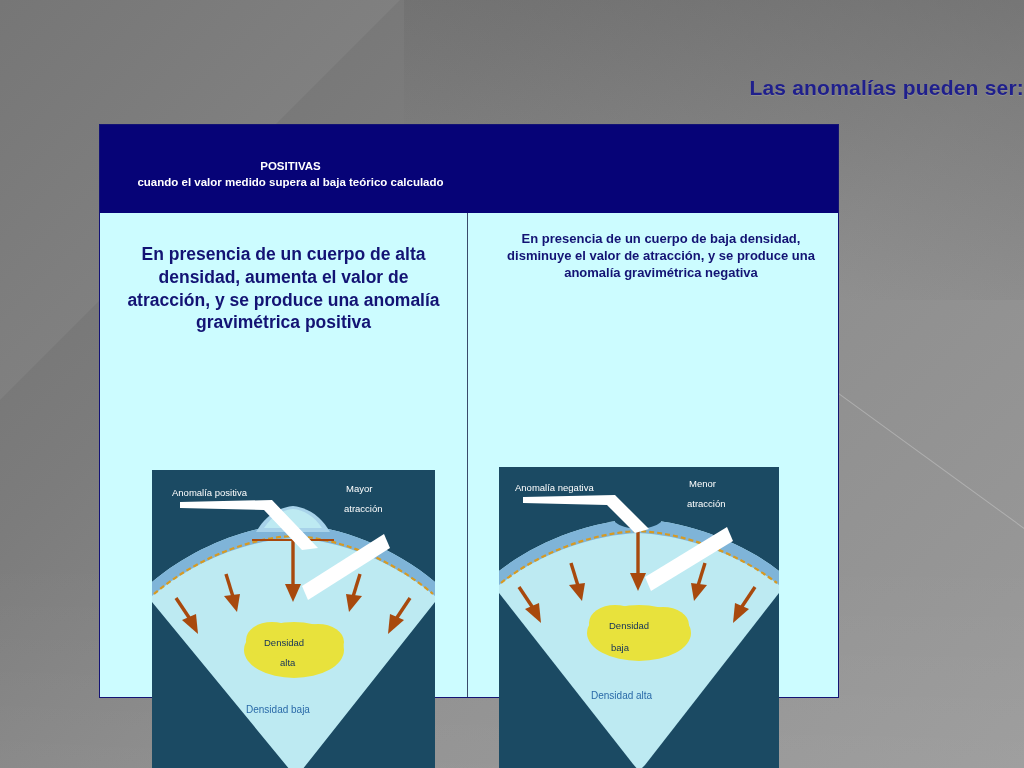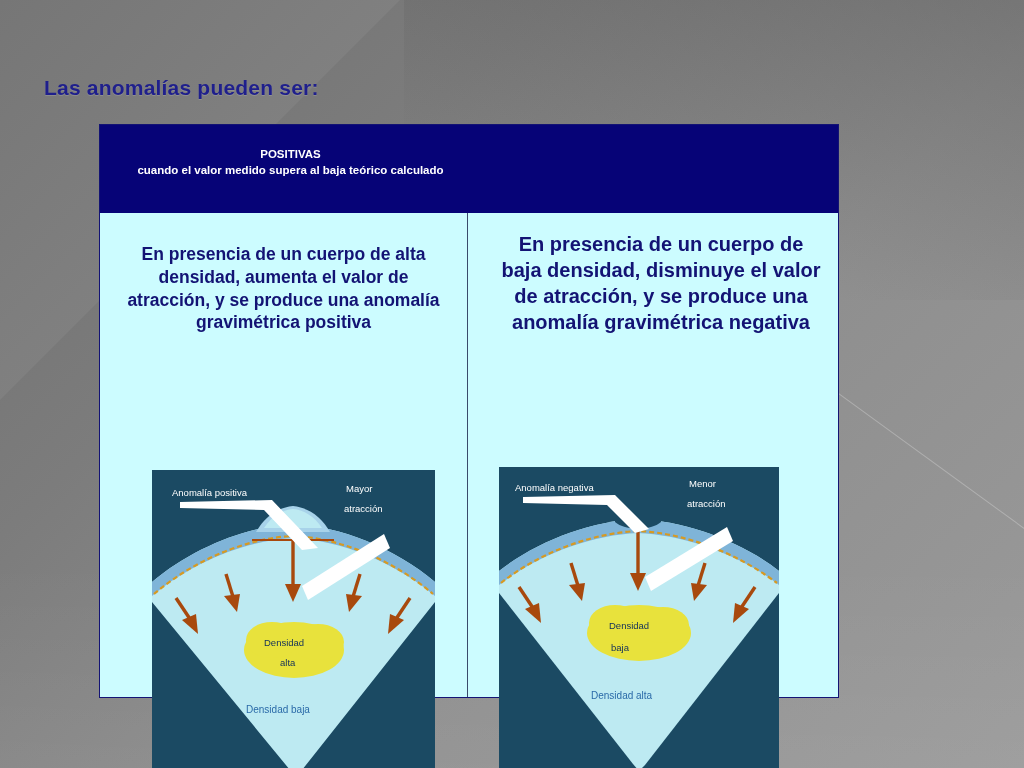--- a/index.html
+++ b/index.html
@@ -47,27 +47,26 @@
     left: 0; bottom: 0; right: 0;
     height: 210px;
     background: linear-gradient(180deg, rgba(255,255,255,0) 0%, rgba(255,255,255,0.05) 100%);
   }
 
   
   #slide-title {
     position: absolute;
     left: 0; right: 0;
     top: 76px;
-    text-align: left;
+    text-align: right;
     color: #1f1f8c;
     font-size: 21px;
     font-weight: bold;
     letter-spacing: .2px;
     text-shadow: 0 1px 0 rgba(255,255,255,0.14);
-    padding-left: 44px;
   }
 
   
   #comparison-card {
     position: absolute;
     left: 99px;
     top: 124px;
     width: 740px;
     height: 574px;
     border: 1.5px solid #131374;
@@ -82,21 +81,21 @@
   .header-cell {
     flex: 1 1 50%;
     color: #ffffff;
     font-size: 11.5px;
     font-weight: bold;
     line-height: 1.32;
     text-align: center;
     padding: 16px 18px 0 18px;
     box-sizing: border-box;
   }
-  .header-cell.left  { padding-top: 22px; margin-left: 8px; }
+  .header-cell.left  { padding-top: 34px; margin-left: 8px; }
   .header-cell .kind { display: block; margin-bottom: 1px; }
 
   #card-body {
     display: flex;
     height: calc(100% - 88px);
     background: #ccfcff;
   }
   .panel {
     box-sizing: border-box;
     position: relative;
@@ -108,21 +107,21 @@
     color: #131374;
     font-weight: bold;
     text-align: center;
     line-height: 1.3;
   }
   .panel.left .panel-text {
     font-size: 17.5px;
     padding: 30px 25px 0 25px;
   }
   .panel.right .panel-text {
-    font-size: 20px;
+    font-size: 13px;
     padding: 18px 12px 0 28px;
   }
 
   
   .figure {
     position: absolute;
     background: #1b4a63;
   }
   #figure-positive {
     left: 52px;

